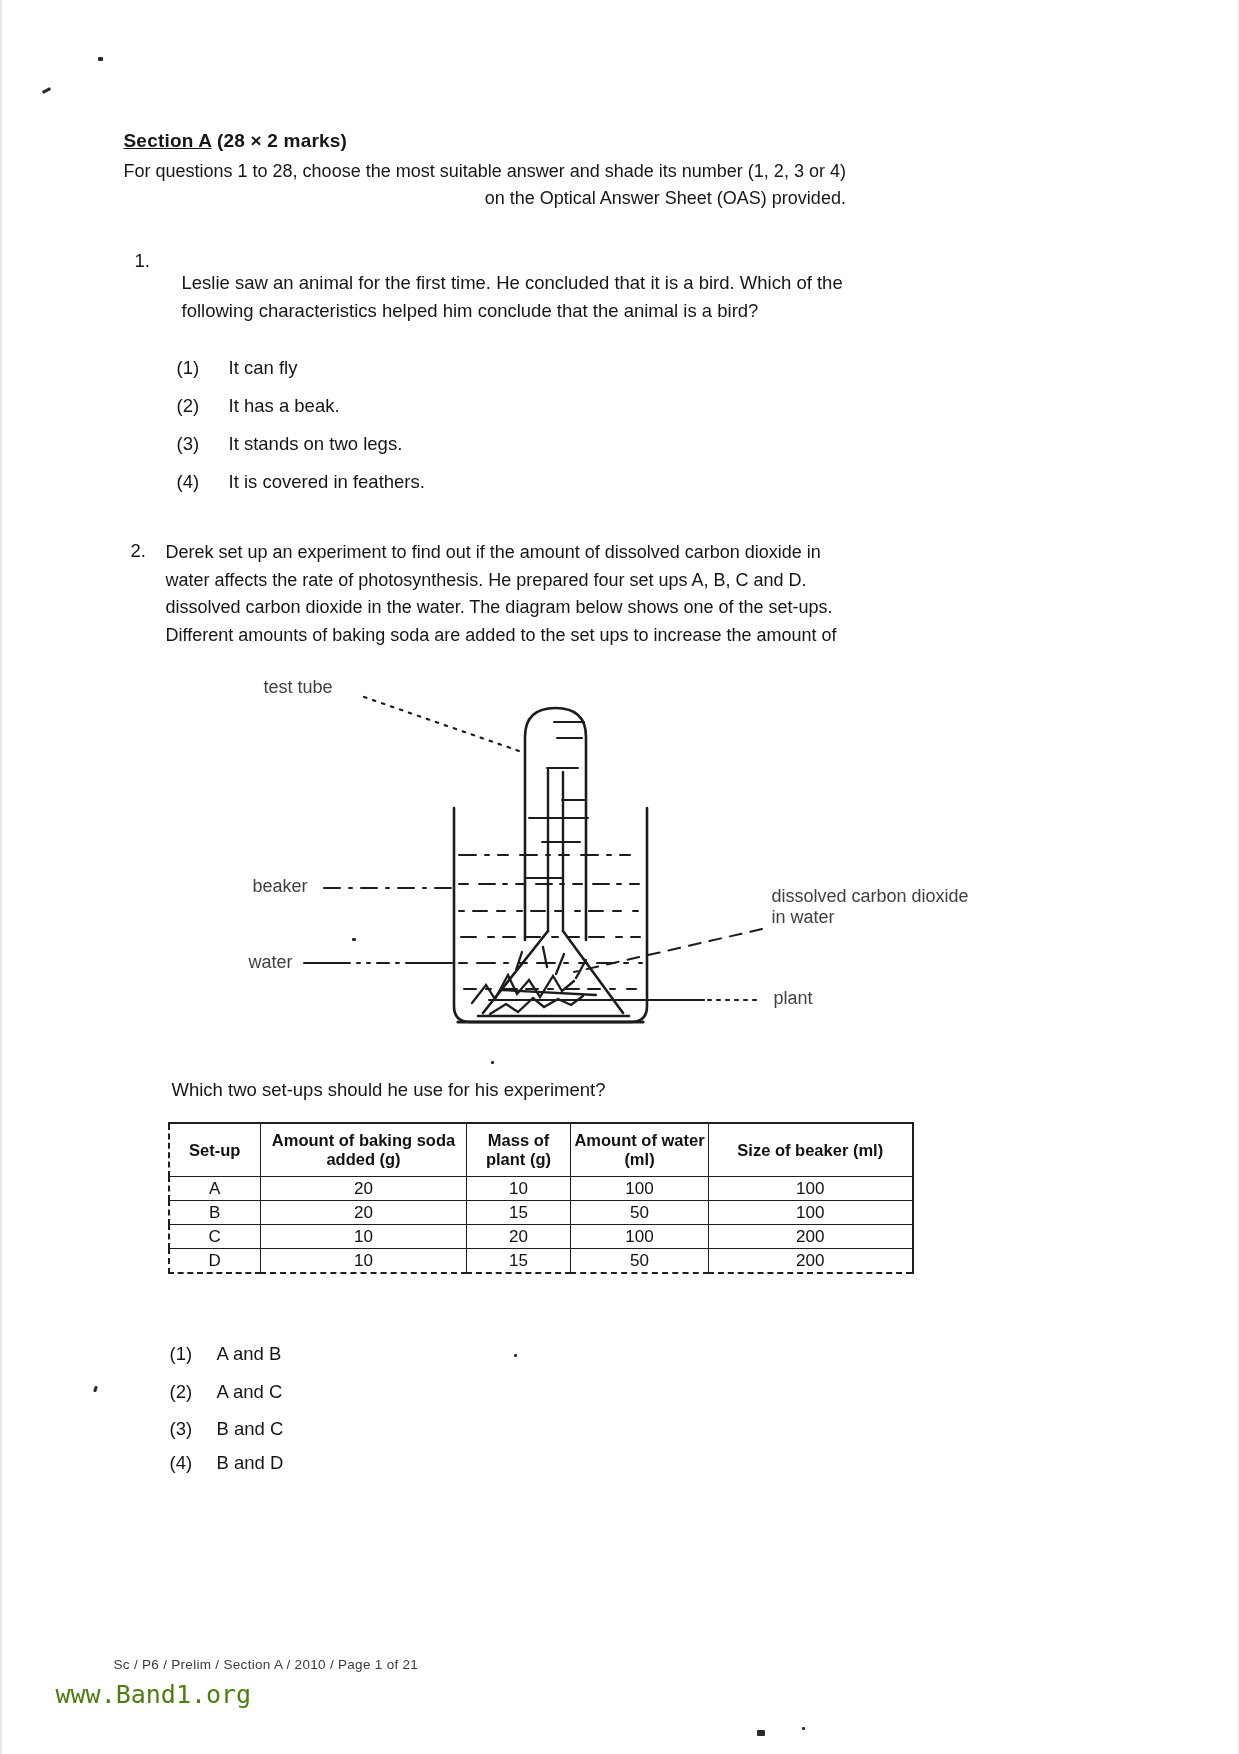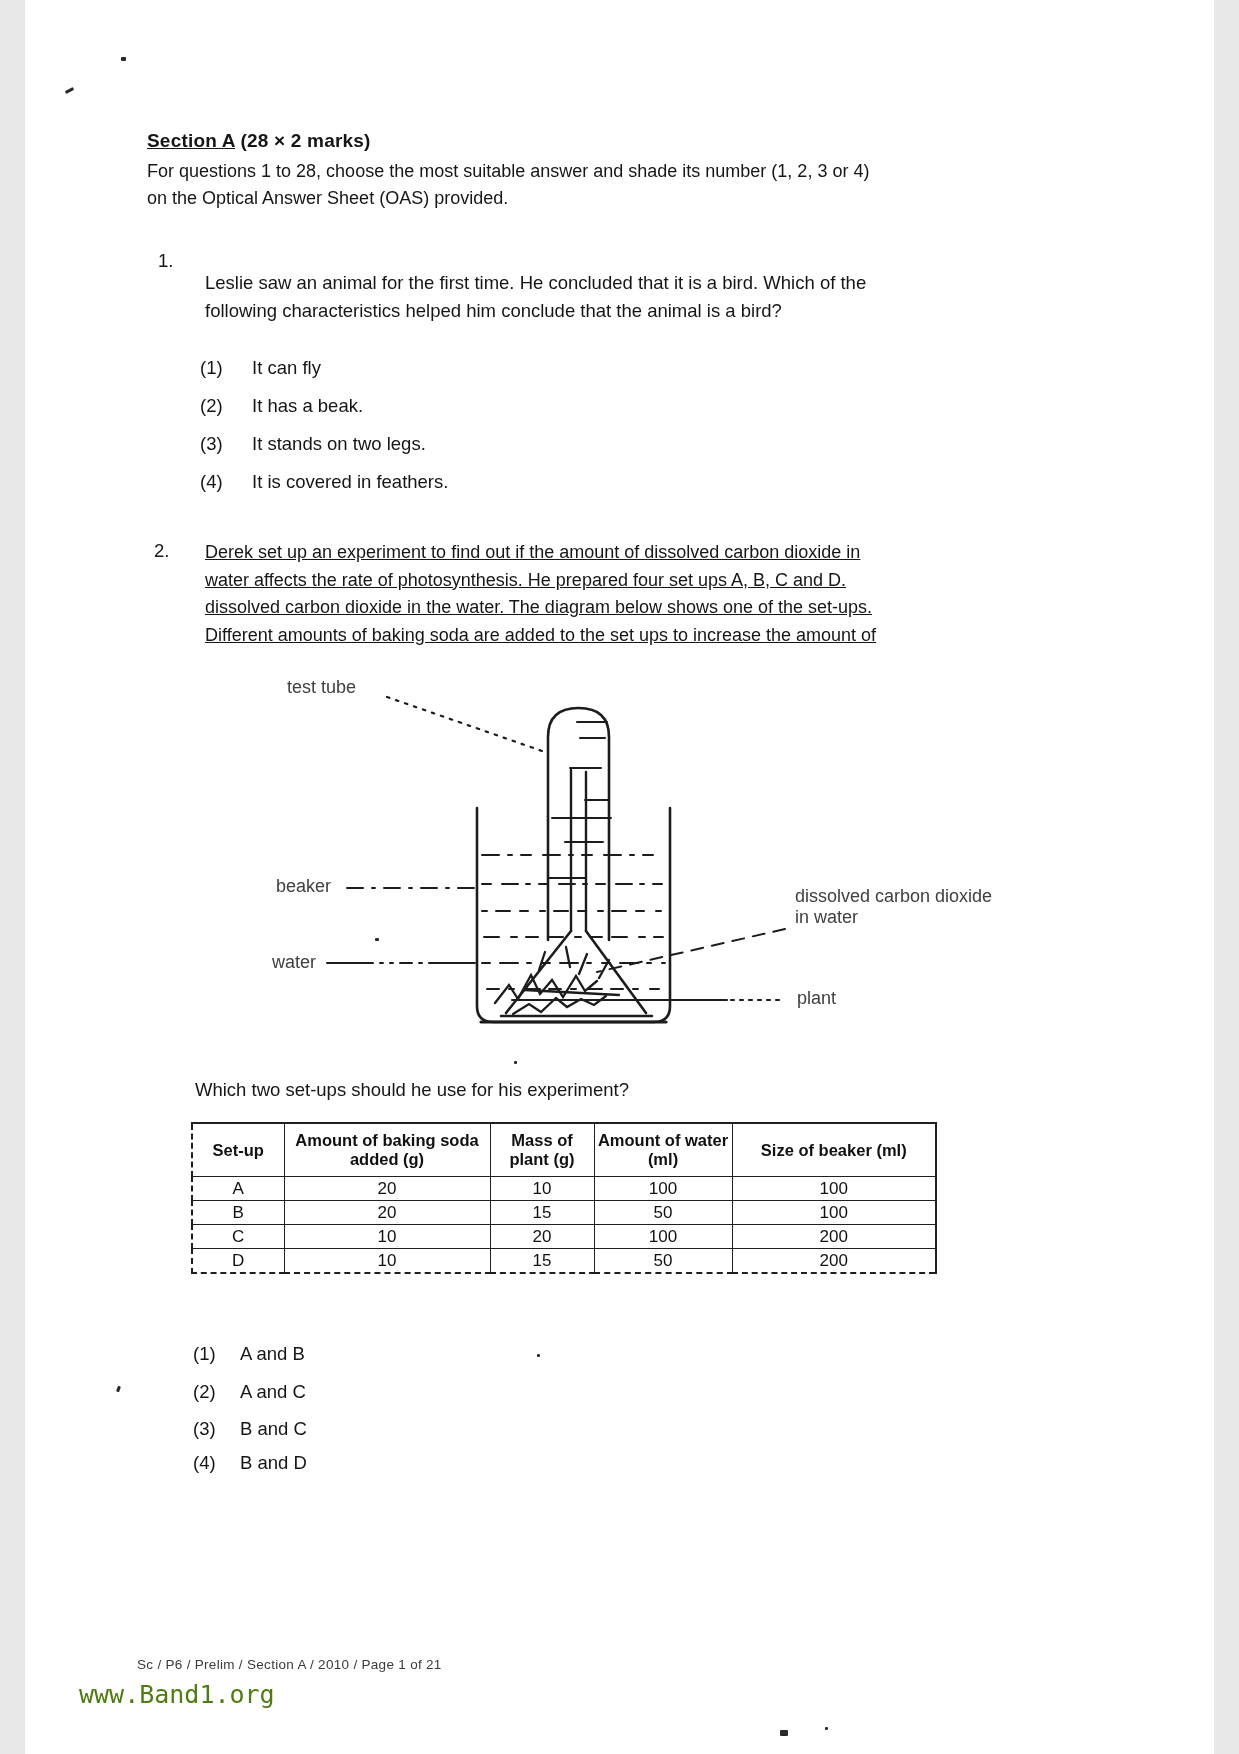--- a/index.html
+++ b/index.html
@@ -1,24 +1,25 @@
 <!DOCTYPE html>
 <html><head>
 <meta charset="utf-8">
 <style>
   html,body{margin:0;padding:0;background:#e8e8e8;}
   .page{
     position:relative;width:1189px;height:1754px;background:#ffffff;
     font-family:"Liberation Sans",sans-serif;color:#161616;overflow:hidden;
     margin:0 auto;
+    padding-left:47px;
   }
   .abs{position:absolute;}
   .title{font-size:19px;font-weight:bold;letter-spacing:.2px;}
   .title .u{text-decoration:underline;}
-  .instr{font-size:18px;line-height:26.5px;}
+  .instr{font-size:18px;line-height:26.5px;text-align:right;}
   .qnum{font-size:18.5px;}
   .qlines div{font-size:18.5px;line-height:28px;white-space:nowrap;}
   .q2lines div{font-size:18px;line-height:27.5px;white-space:nowrap;}
   .opt{position:absolute;white-space:nowrap;font-size:18.5px;}
   .opt .onum{display:inline-block;width:52px;}
   .diag-label{font-size:18px;color:#404040;white-space:nowrap;}
   .subq{font-size:18.5px;}
   table.setups{
     border-collapse:collapse;table-layout:fixed;
     border:2.2px solid #1f1f1f;border-left-style:dashed;border-bottom-style:dashed;
@@ -60,21 +61,21 @@
     <span class="onum">(2)</span><span>It has a beak.</span>
   </div>
   <div class="opt" style="left:175px;top:433px;">
     <span class="onum">(3)</span><span>It stands on two legs.</span>
   </div>
   <div class="opt" style="left:175px;top:471px;">
     <span class="onum">(4)</span><span>It is covered in feathers.</span>
   </div>
 
   <div class="abs qnum" style="left:129px;top:540px;">2.</div>
-  <div class="abs q2lines" style="left:180px;top:539px;text-decoration:underline;">
+  <div class="abs q2lines" style="left:164px;top:539px;">
     <div>Derek set up an experiment to find out if the amount of  dissolved  carbon dioxide in</div>
     <div>water affects the rate of photosynthesis.  He prepared four set ups A, B, C and D.</div>
     <div>dissolved carbon dioxide in the water.  The diagram below shows one of the set-ups.</div>
     <div>Different amounts of baking soda are added to the set ups to increase the amount of</div>
   </div>
 
   <svg class="lineart" width="1239" height="1754" viewBox="0 0 1239 1754">
     <g stroke="#1c1c1c" fill="none" stroke-linecap="round">
 
       <path d="M523,940 L523,737 Q523,708 553.5,708 Q584,708 584,737 L584,940" stroke-width="2.6"></path>

